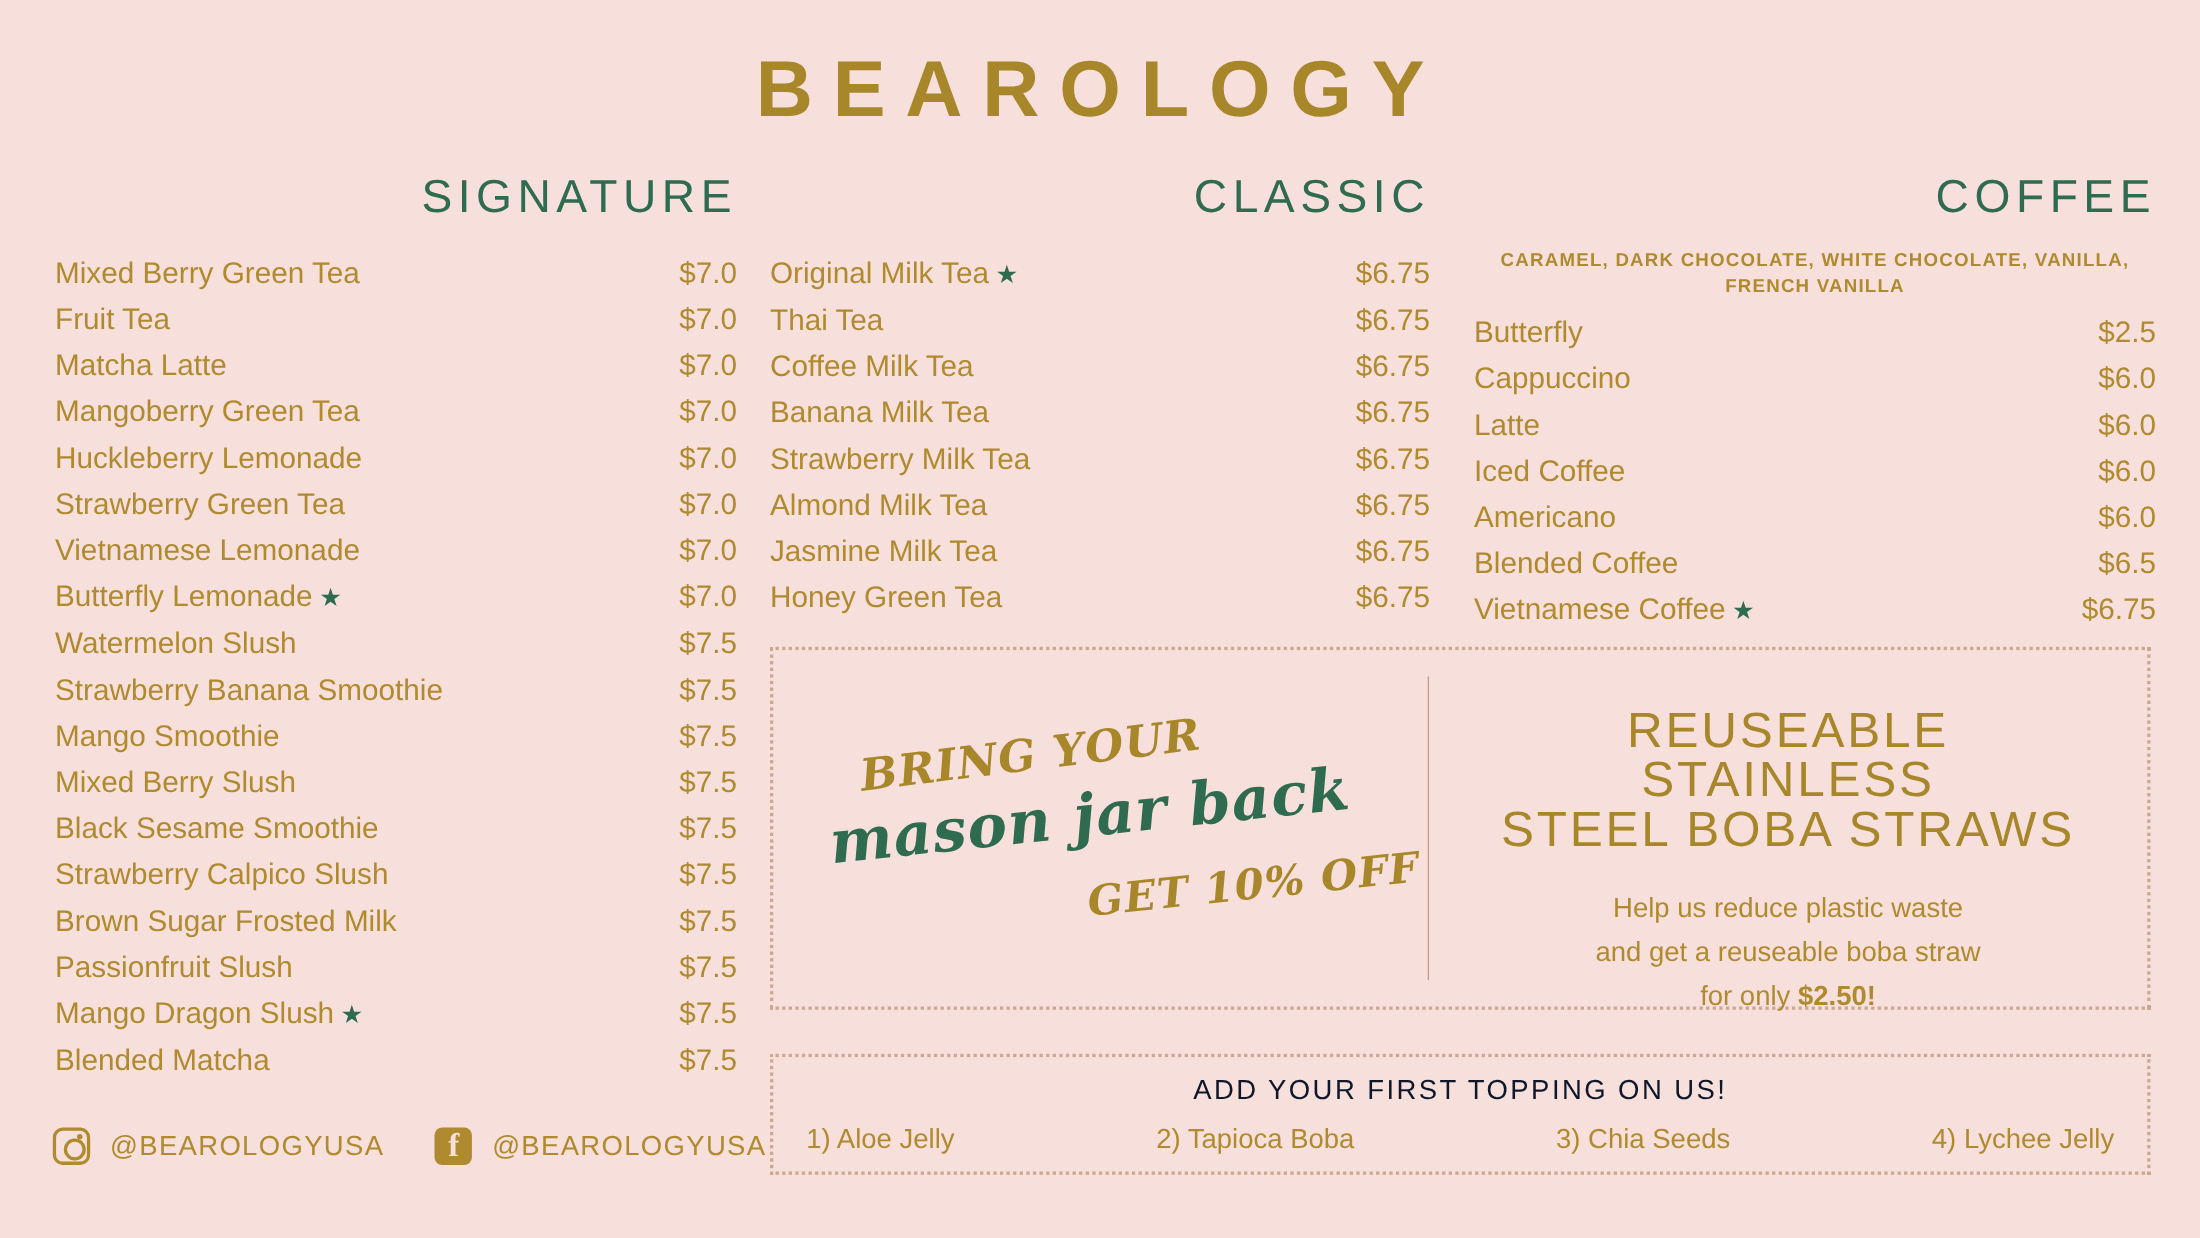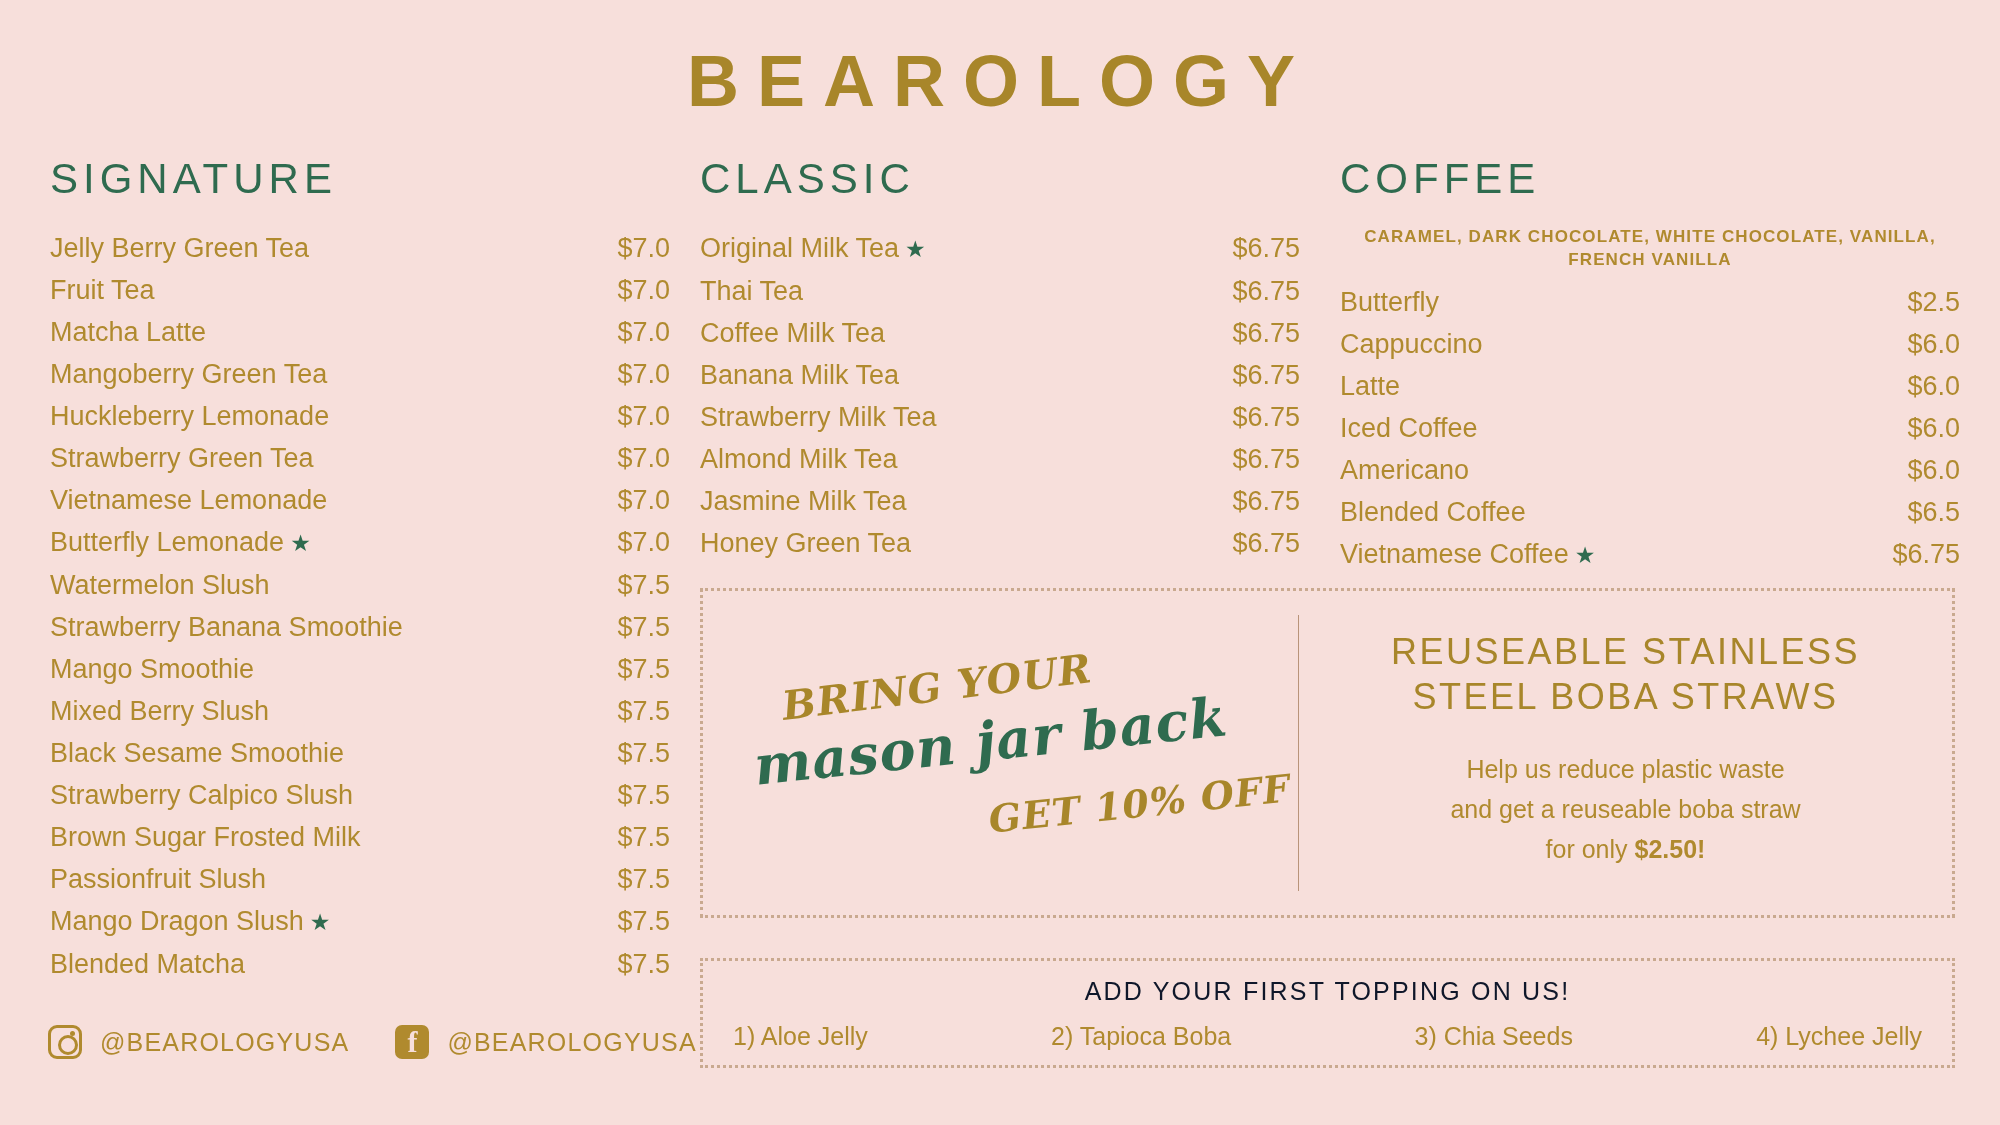--- a/index.html
+++ b/index.html
@@ -27,21 +27,21 @@
     color: #a8862a;
     font-family: "Liberation Sans", sans-serif;
   }
 
   
   .col-title {
     color: #2f6b4f;
     font-size: 42px;
     letter-spacing: 5px;
     font-weight: 400;
-    text-align: left;
+    text-align: right;
   }
 
   
   .col {
     position: absolute;
   }
   .col-signature { left: 50px;  top: 155px; width: 620px; }
   .col-classic   { left: 700px; top: 155px; width: 600px; }
   .col-coffee    { left: 1340px;top: 155px; width: 620px; }
 
@@ -86,23 +86,23 @@
     width: 1px;
     background: #b9947a;
     margin: 24px 0;
   }
   .promo-right {
     flex: 1;
     padding: 38px 30px 0 30px;
     text-align: center;
   }
   .promo-right h3 {
-    margin: 0;
+    margin: 12px;
     color: #a8862a;
-    font-size: 36px;
+    font-size: 45px;
     letter-spacing: 2.5px;
     line-height: 45px;
     font-weight: 400;
   }
   .promo-right p {
     margin: 30px 0 0 0;
     color: #b08a2e;
     font-size: 25px;
     line-height: 40px;
   }
@@ -214,21 +214,21 @@
 <body>
 
 <div class="page">
 
   <div class="brand">BEAROLOGY</div>
 
   <div class="col col-signature">
     <div class="col-title">SIGNATURE</div>
     <div class="items" id="list-signature">
         <div class="row">
-          <span class="nm">Jelly Berry Green Tea</span>
+          <span class="nm">Mixed Berry Green Tea</span>
           <span class="pr">$7.0</span>
         </div>
         <div class="row">
           <span class="nm">Fruit Tea</span>
           <span class="pr">$7.0</span>
         </div>
         <div class="row">
           <span class="nm">Matcha Latte</span>
           <span class="pr">$7.0</span>
         </div>

